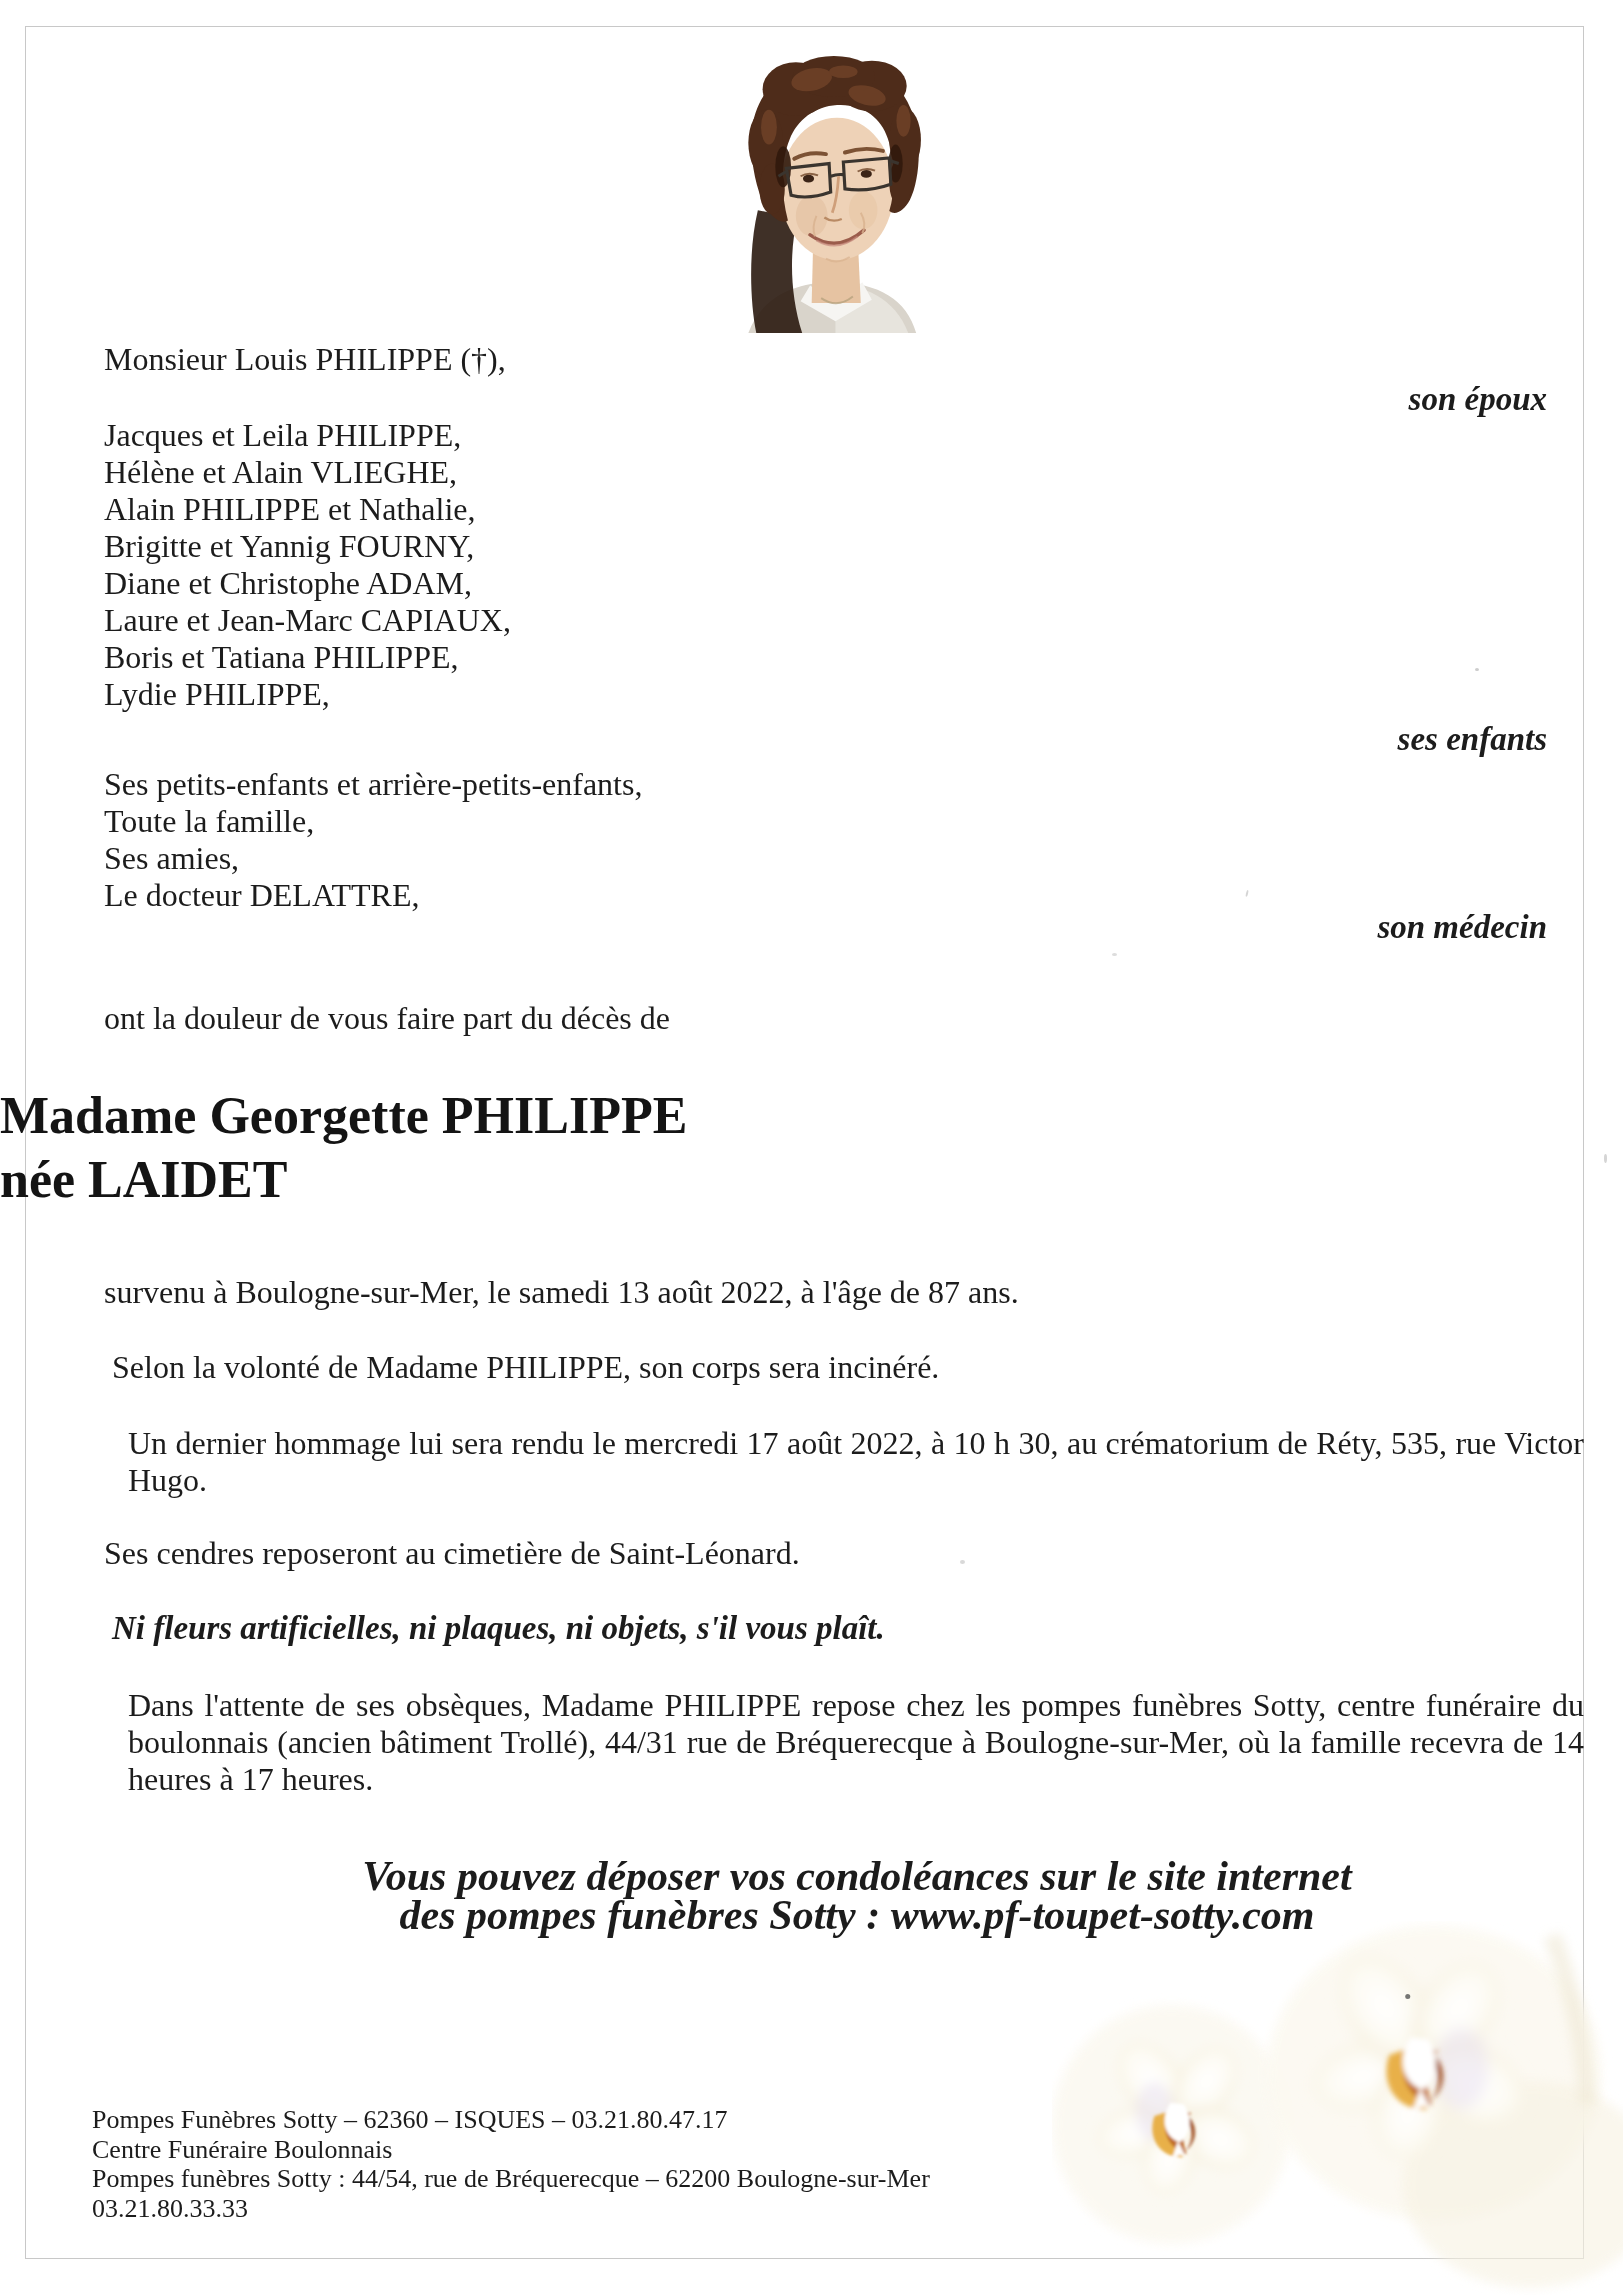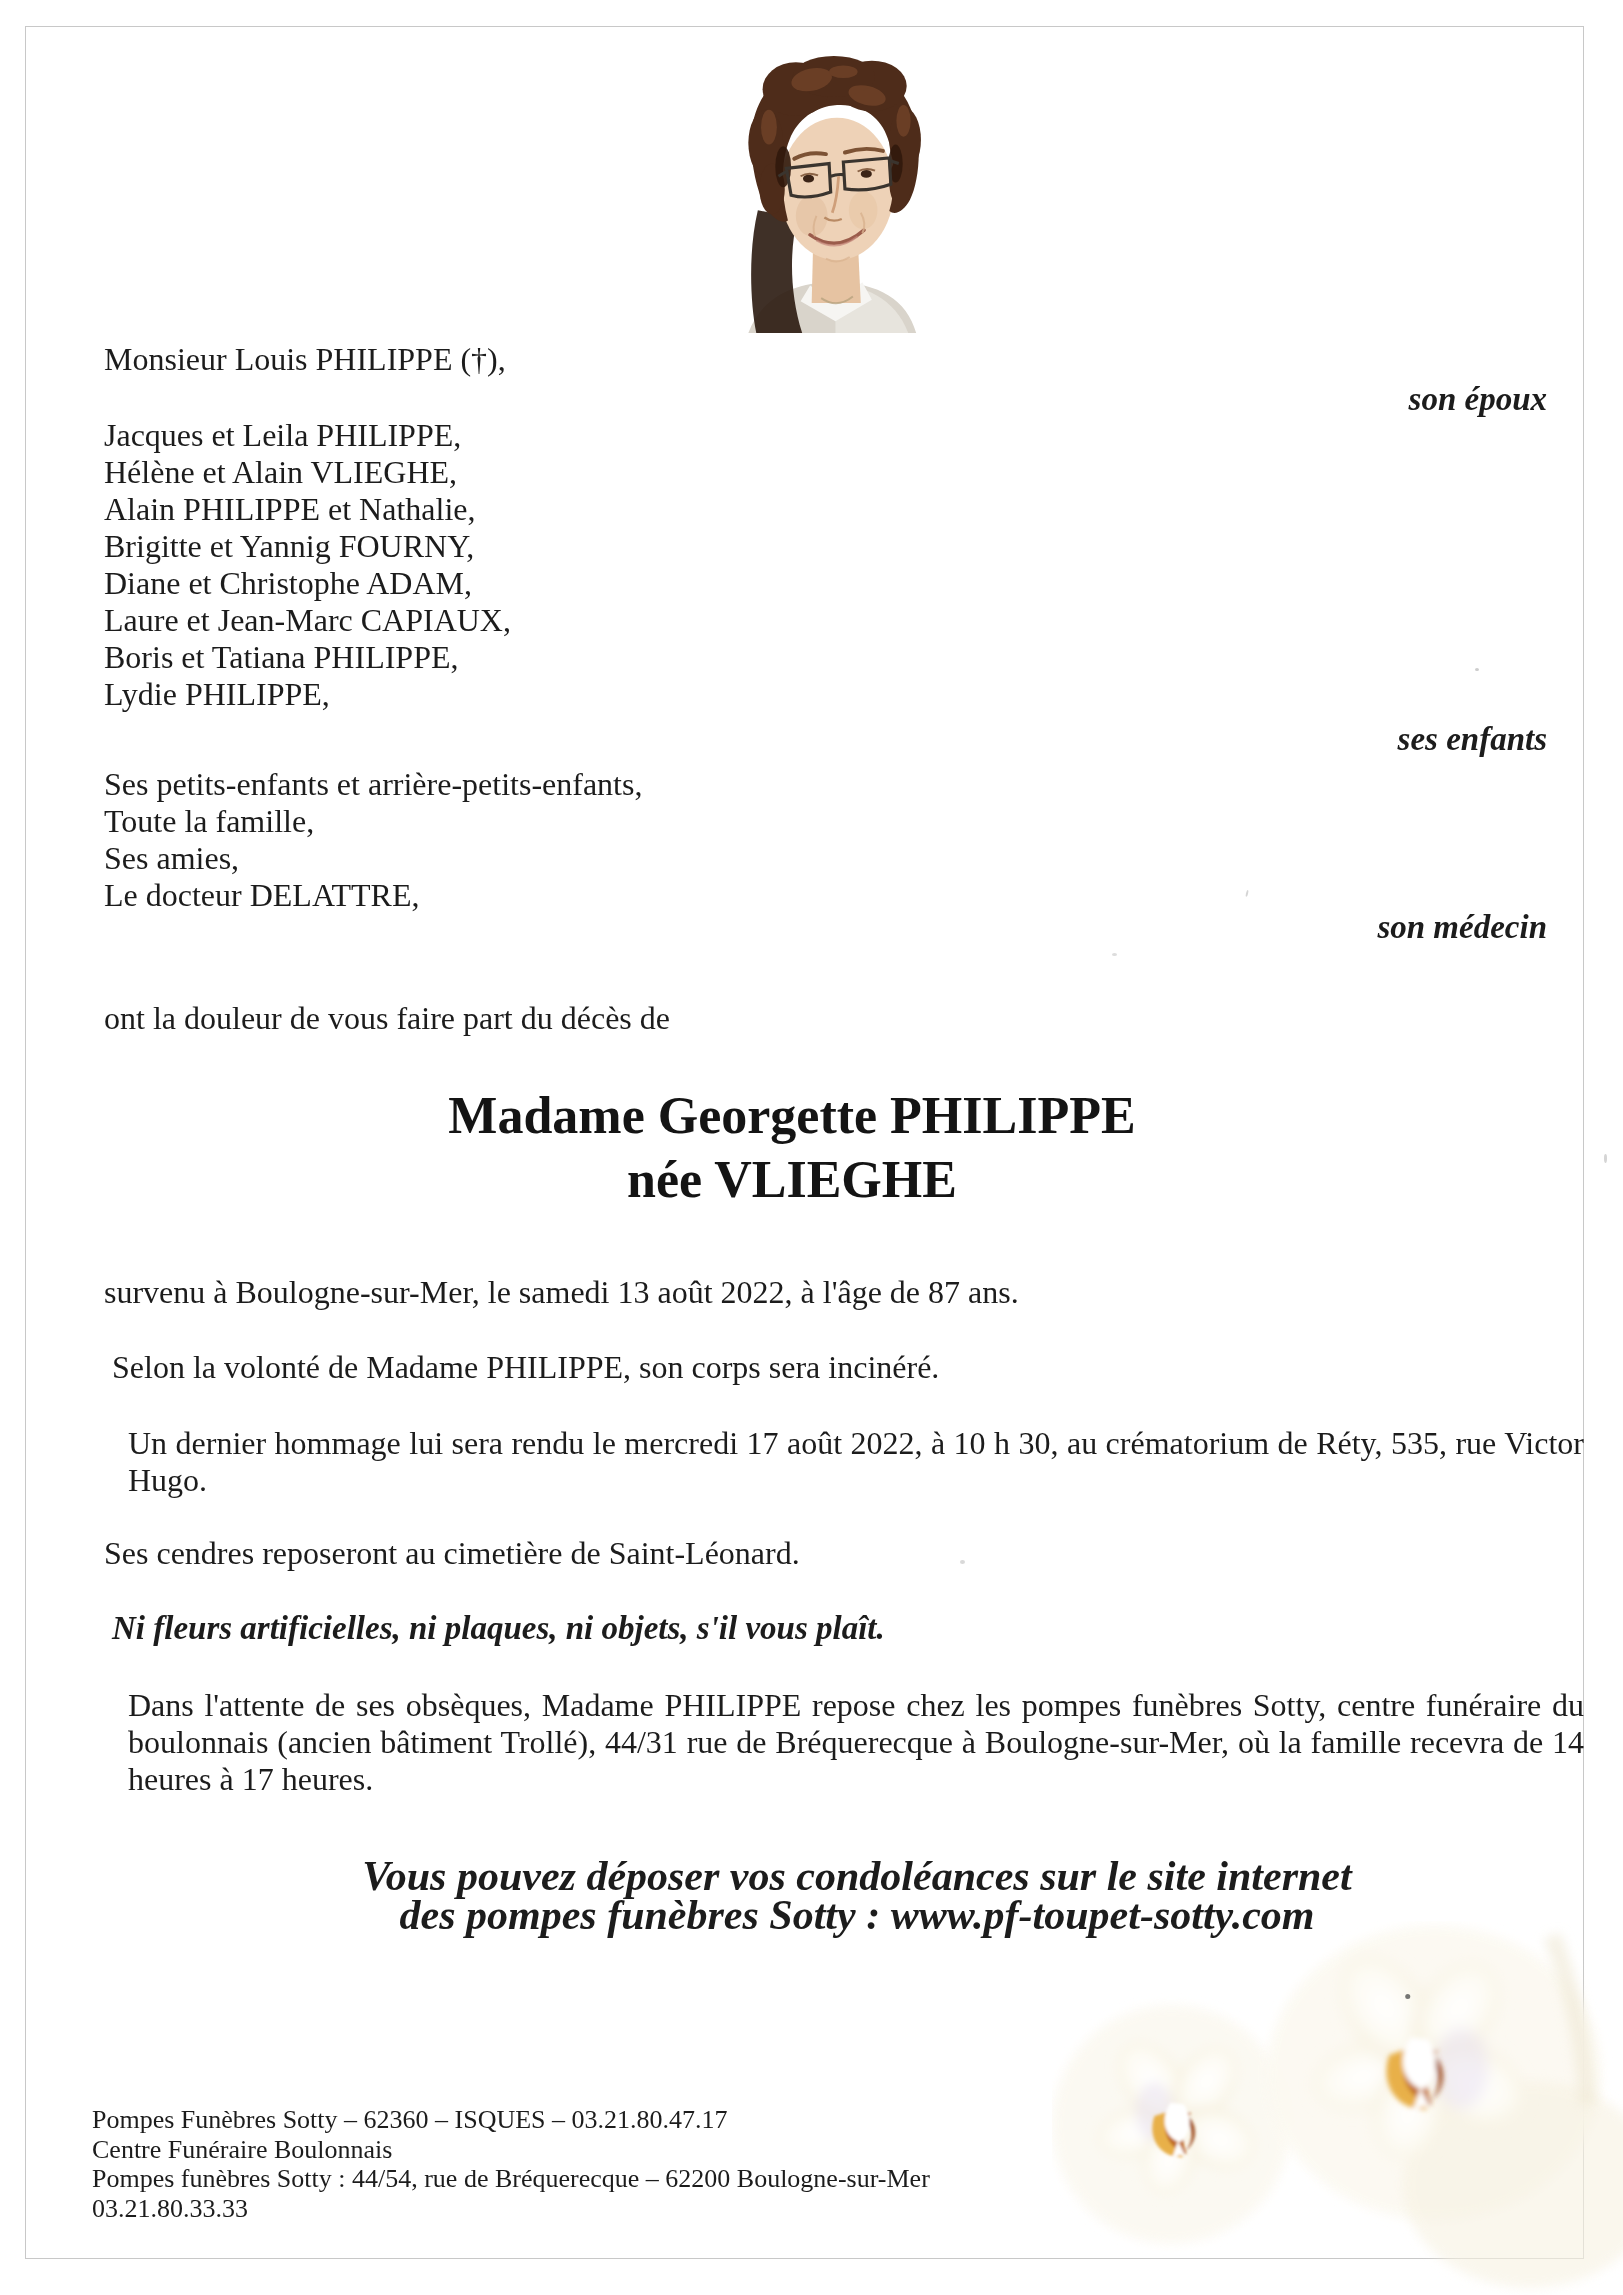--- a/index.html
+++ b/index.html
@@ -22,21 +22,21 @@
   .para{left:104px;width:1456px;text-align:justify;font-size:32px;line-height:37px;margin-left:24px;}
   .rel-label{
     left:104px;width:1443px;text-align:right;
     font-style:italic;font-weight:700;font-size:33px;line-height:37px;white-space:nowrap;
   }
   .request-line{
     left:112px;width:1456px;text-align:left;
     font-style:italic;font-weight:700;font-size:33px;line-height:37px;white-space:nowrap;
   }
   .title-block{
-    left:0;width:1584px;text-align:center;
+    left:0;width:1584px;
     font-weight:700;font-size:52px;line-height:64px;color:#141414;
   }
   .condolences{
     left:104px;width:1506px;text-align:center;
     font-style:italic;font-weight:700;font-size:42px;line-height:39px;
   }
   .footer-block{font-size:26px;line-height:29.5px;}
   .photo-frame{position:absolute;left:716px;top:48px;width:227px;height:285px;}
   .photo-frame svg{display:block;width:100%;height:100%;}
   .flowers{position:absolute;left:1052px;top:1921px;width:571px;height:375px;pointer-events:none;}
@@ -144,21 +144,21 @@
       <div class="line">Ses amies,</div>
       <div class="line">Le docteur DELATTRE,</div>
     </div>
 
   <div class="abs rel-label" style="top:909px">son médecin</div>
 
   <div class="abs body-text line" style="left:104px;top:1000px">ont la douleur de vous faire part du décès de</div>
 
   <div class="abs title-block" style="top:1084px">
     <div>Madame Georgette PHILIPPE</div>
-    <div>née VLIEGHE</div>
+    <div>née LAIDET</div>
   </div>
 
   <div class="abs body-text line" style="left:104px;top:1274px">survenu à Boulogne-sur-Mer, le samedi 13 août 2022, à l'âge de 87 ans.</div>
 
   <div class="abs body-text line" style="left:112px;top:1349px">Selon la volonté de Madame PHILIPPE, son corps sera incinéré.</div>
 
   <div class="abs para" style="top:1425px">Un dernier hommage lui sera rendu le mercredi 17 août 2022, à 10 h 30, au crématorium de Réty, 535, rue Victor Hugo.</div>
 
   <div class="abs body-text line" style="left:104px;top:1535px">Ses cendres reposeront au cimetière de Saint-Léonard.</div>
 

